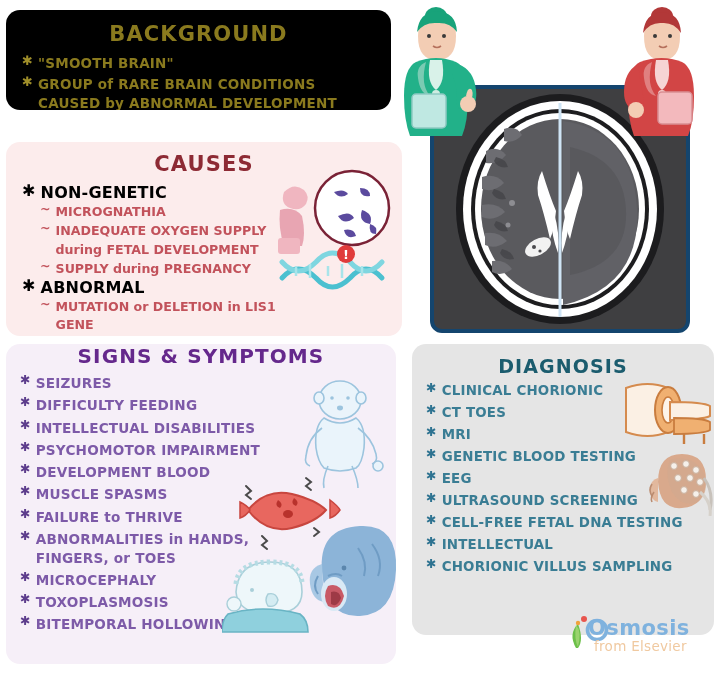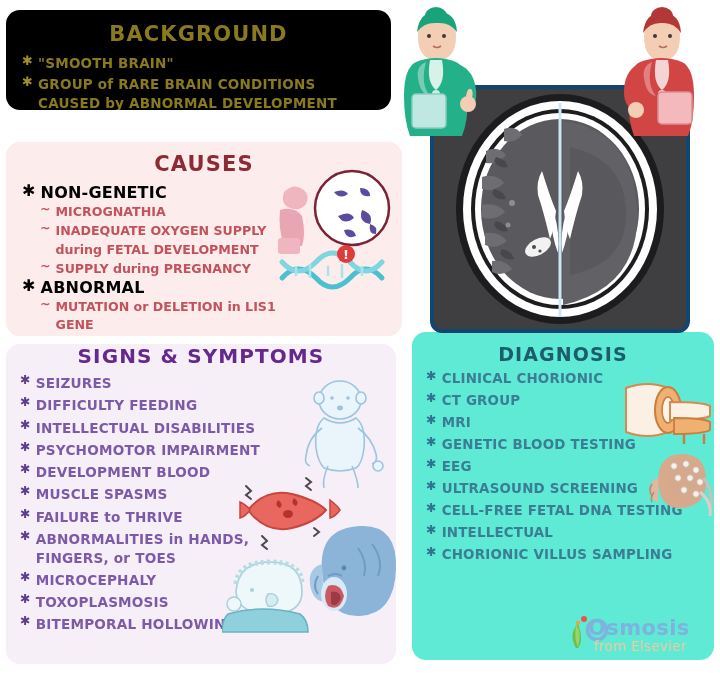--- a/index.html
+++ b/index.html
@@ -20,22 +20,22 @@
   }
   #panel-causes {
     left: 6px; top: 142px; width: 396px; height: 194px;
     background: #fcecec;
   }
   #panel-signs {
     left: 6px; top: 344px; width: 390px; height: 320px;
     background: #f6eff8;
   }
   #panel-diagnosis {
-    left: 412px; top: 332px; width: 302px; height: 328px;
-    background: #5eead4;
+    left: 412px; top: 344px; width: 302px; height: 291px;
+    background: #e5e5e5;
   }
 
   
   .heading {
     text-align: center;
     font-weight: bold;
     letter-spacing: 1.1px;
     font-family: "DejaVu Sans", sans-serif;
   }
   #bg-heading    { font-size: 21px; color: #8a7a1e; margin-top: 12px; }
@@ -210,21 +210,21 @@
 
   <section class="panel" id="panel-diagnosis">
     <div class="heading" id="diag-heading">DIAGNOSIS</div>
     <ul id="diag-list">
       <li class="li">
         <span class="bullet">✱</span>
         <span class="txt">CLINICAL CHORIONIC</span>
       </li>
       <li class="li">
         <span class="bullet">✱</span>
-        <span class="txt">CT GROUP</span>
+        <span class="txt">CT TOES</span>
       </li>
       <li class="li">
         <span class="bullet">✱</span>
         <span class="txt">MRI</span>
       </li>
       <li class="li">
         <span class="bullet">✱</span>
         <span class="txt">GENETIC BLOOD TESTING</span>
       </li>
       <li class="li">

